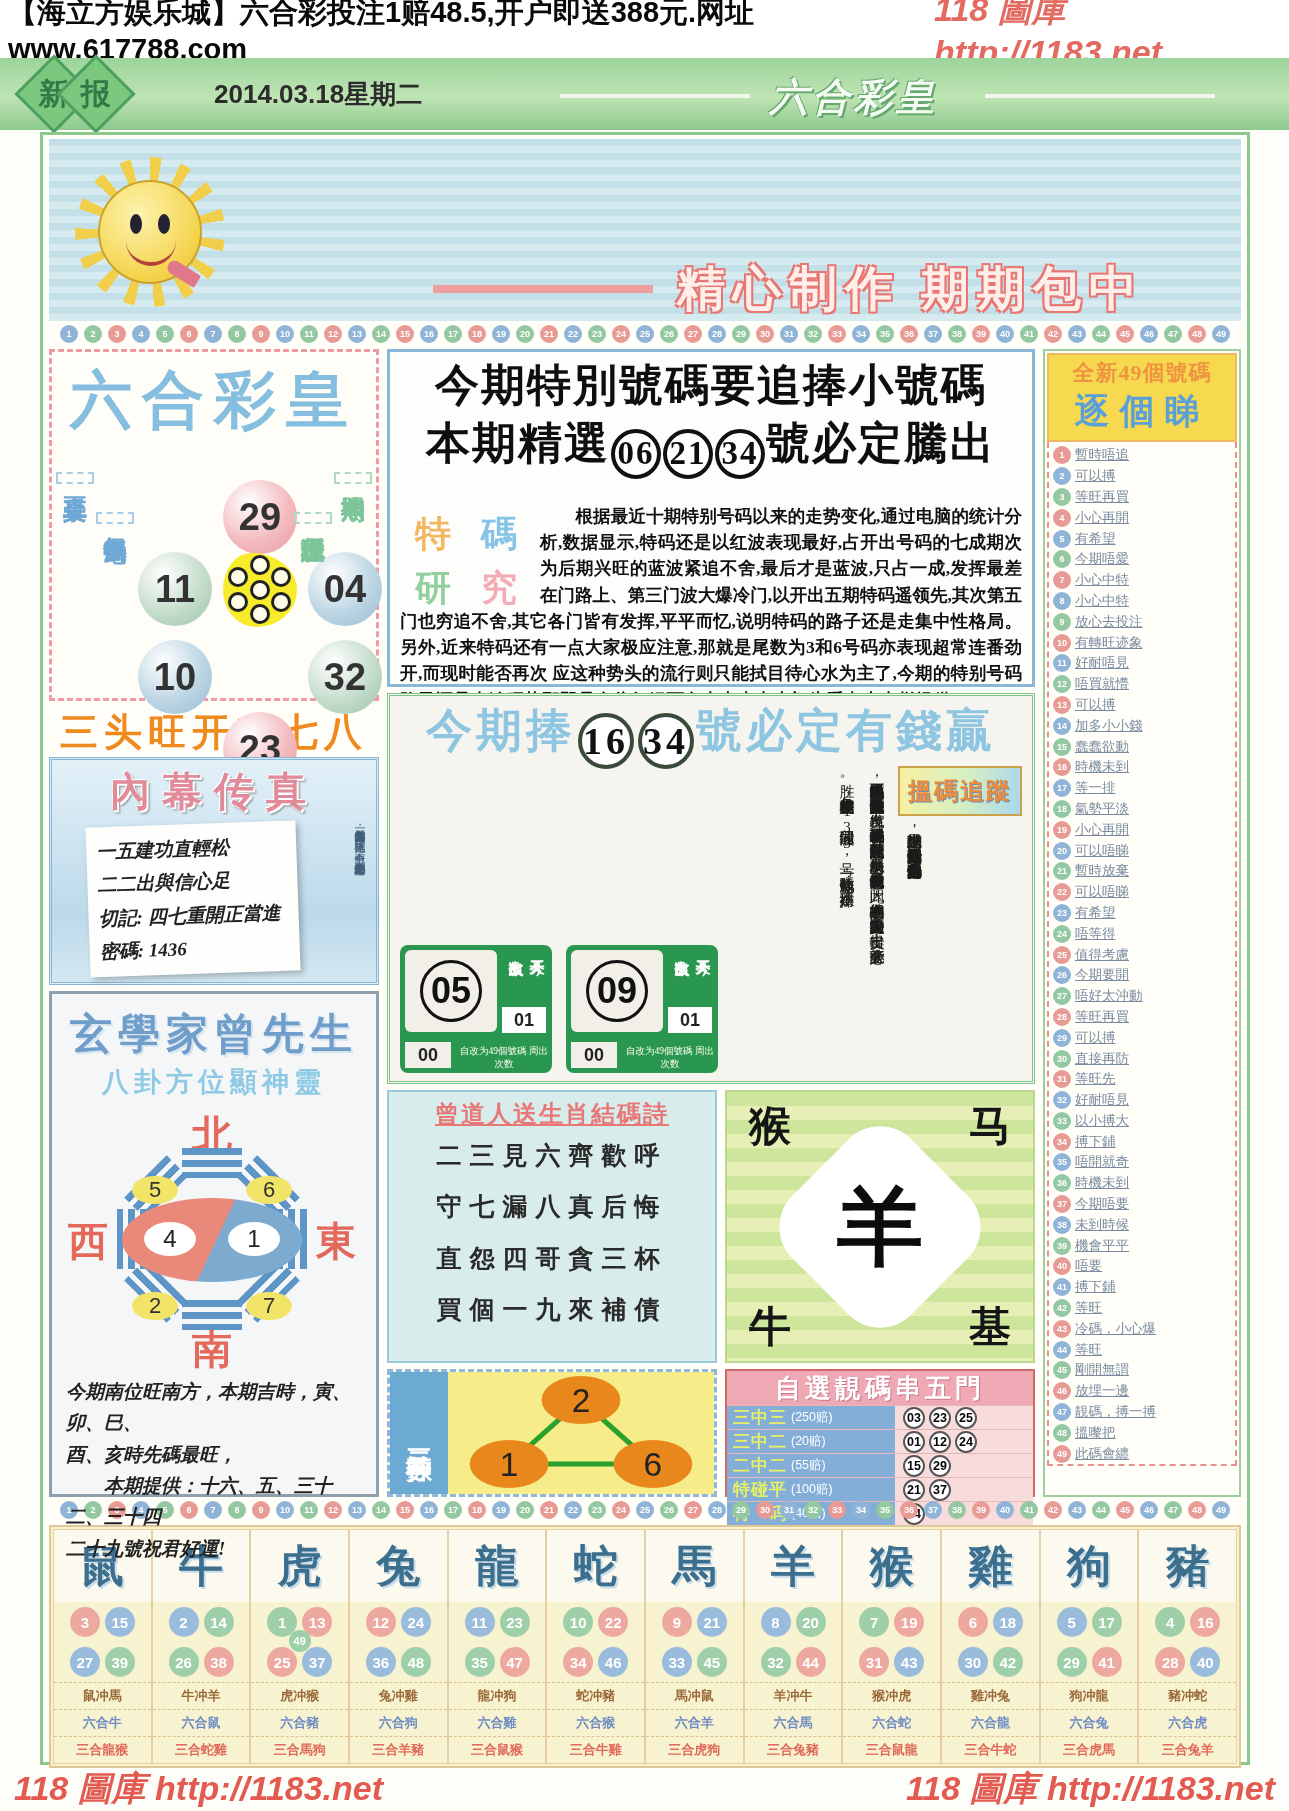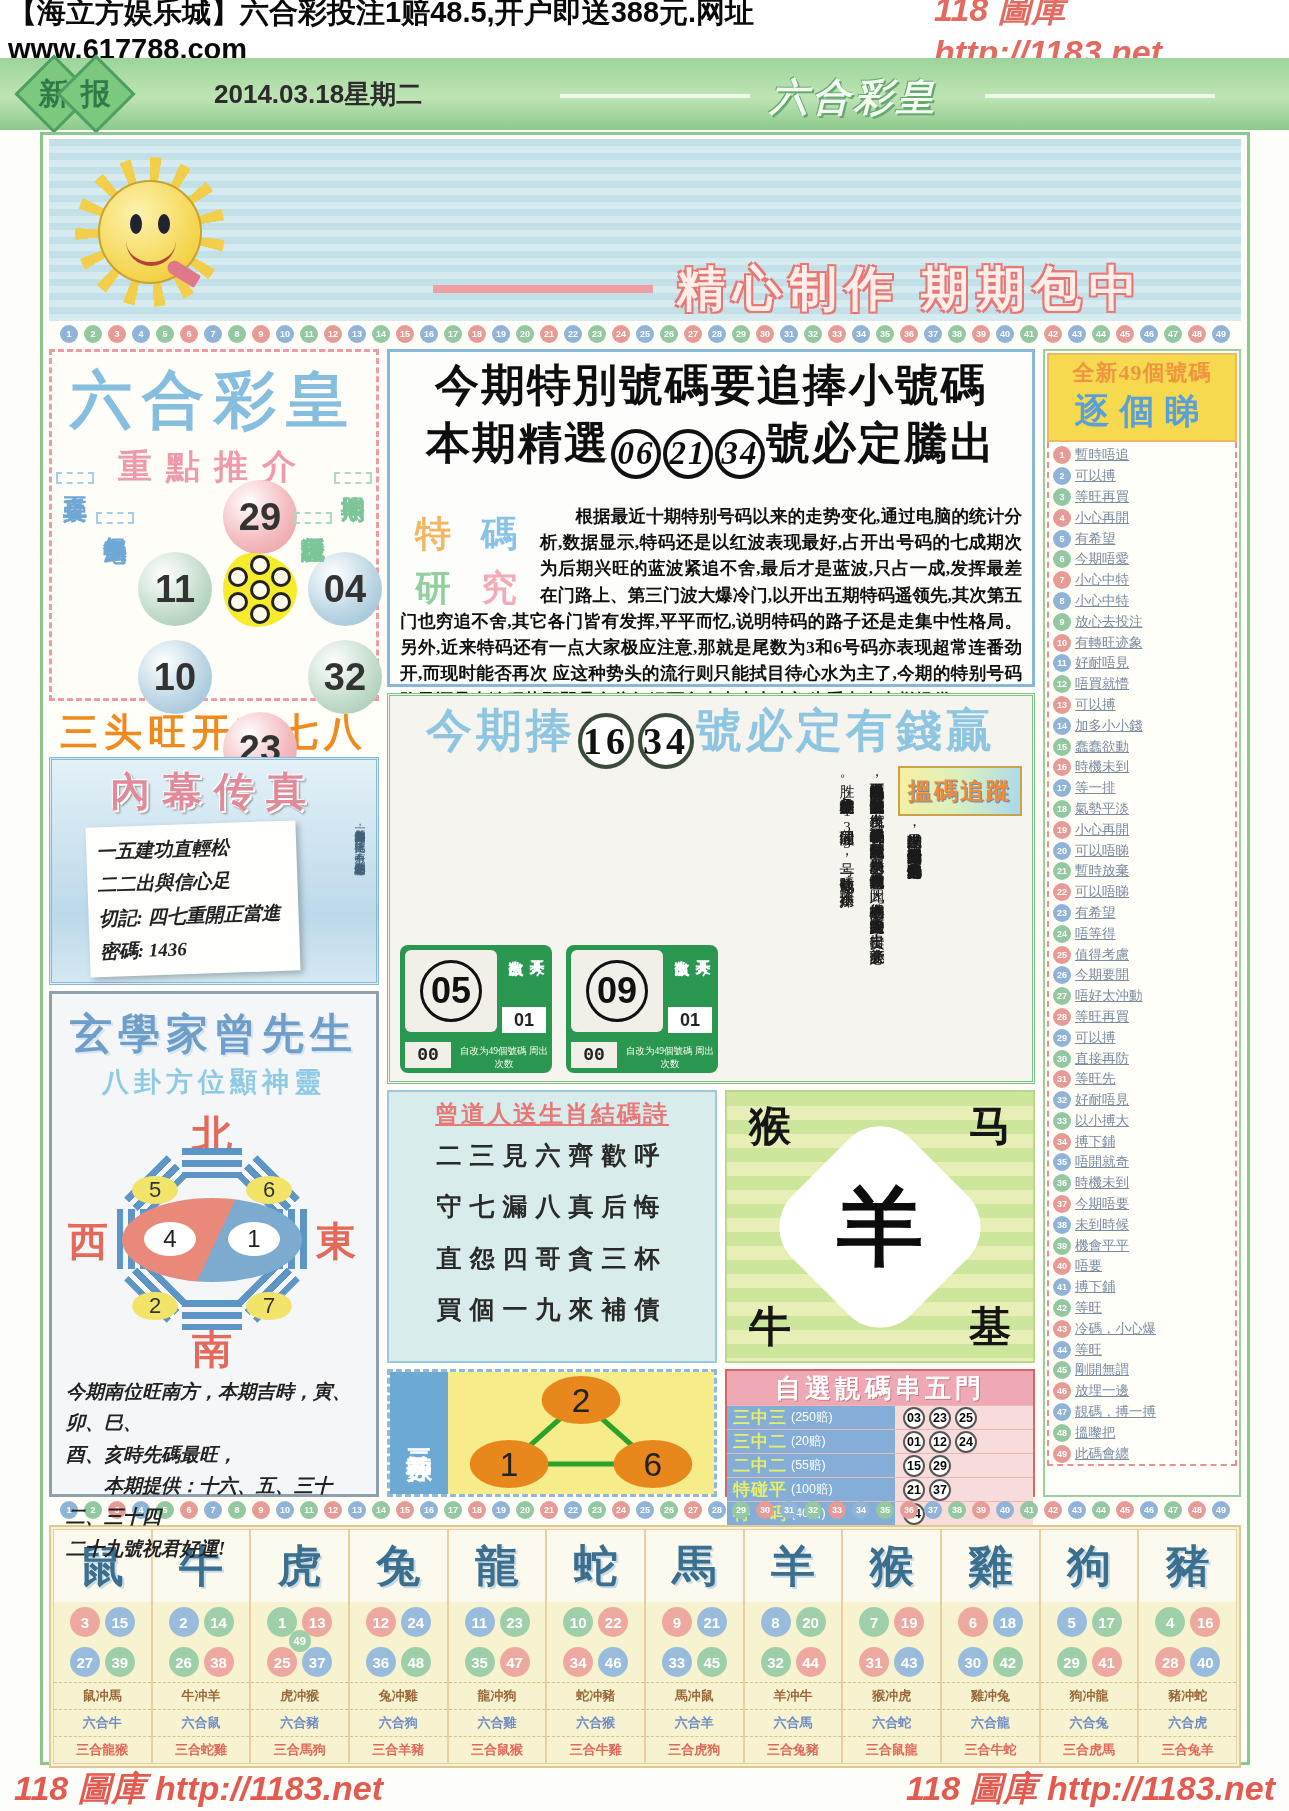--- a/index.html
+++ b/index.html
@@ -104,21 +104,21 @@
   .ynum { position:absolute; width:46px; height:28px; background:#f2e468; border-radius:50%;
     display:flex; align-items:center; justify-content:center; font-size:22px; font-family:"Liberation Sans",sans-serif; color:#333; }
   .ynum.p5 { left:58px; top:62px; } .ynum.p6 { right:58px; top:62px; }
   .ynum.p2 { left:58px; top:178px; } .ynum.p7 { right:58px; top:178px; }
   .master .note { position:absolute; left:14px; top:382px; right:10px; }
   .master .note div { font-size:19px; font-style:italic; font-weight:bold; color:#222; line-height:1.65; }
   
   .mbox1 { height:338px; border:3px solid #8ab6d8; background:#fdfdfb; padding:8px 10px 4px; }
   .hl { text-align:center; font-size:44px; font-weight:bold; color:#0e0e0e; letter-spacing:2px; line-height:1.2; }
   .circ { display:inline-flex; width:50px; height:50px; border:4px solid #111; border-radius:50%;
-    align-items:center; justify-content:center; font-size:33px; vertical-align:-6px; margin:16px 1px; background:#fff;font-style:italic; }
+    align-items:center; justify-content:center; font-size:33px; vertical-align:-6px; margin:16px 1px; background:#fff; }
   .para { margin-top:8px; font-size:17.5px; font-weight:bold; line-height:1.5; color:#101010; text-align:justify; }
   .tmlabel { float:left; width:132px; height:86px; display:grid; grid-template-columns:1fr 1fr; margin:4px 8px 0 0; }
   .tmlabel span { font-size:36px; font-weight:bold; opacity:.75; text-align:center; }
   
   .mbox2 { height:398px; border:3px double #7cc487; background:#f6f4ee; position:relative; padding:4px 8px; }
   .mb2t { text-align:center; font-size:46px; font-weight:bold; color:#8ec6e2; letter-spacing:4px; }
   .mb2t .circ2 { display:inline-flex; width:56px; height:56px; border:4px solid #3a4a3a; border-radius:50%;
     background:#fff; color:#111; align-items:center; justify-content:center; font-size:38px; vertical-align:-8px; margin:0 2px; }
   .vt { writing-mode:vertical-rl; text-orientation:upright; color:#1c1c1c; }
   .mainvt { position:absolute; left:10px; top:76px; right:140px; height:178px; font-size:15px; line-height:2.0; }
@@ -132,21 +132,21 @@
   .gcard { width:152px; height:128px; background:#2a9750; border-radius:8px; padding:11px; position:relative; color:#fff; }
   .gcard .numbox { position:absolute; left:5px; top:5px; width:92px; height:82px; background:#f2efe8; border-radius:6px;
     display:flex; align-items:center; justify-content:center; }
   .gcard .numbox b { width:62px; height:62px; border:3px solid #111; border-radius:50%; display:flex; align-items:center;
     justify-content:center; font-size:36px; color:#111; font-family:"Liberation Sans",sans-serif; }
   .gcard .vlabs { position:absolute; right:6px; top:4px; display:flex; gap:2px; }
   .gcard .vlabs span { writing-mode:vertical-rl; text-orientation:upright; font-size:15px; font-weight:bold; }
   .gcard .today { position:absolute; right:6px; top:62px; width:44px; height:26px; background:#fff; color:#222;
     font-size:18px; font-weight:bold; display:flex; align-items:center; justify-content:center; font-family:"Liberation Sans",sans-serif; }
   .gcard .week { position:absolute; left:5px; bottom:5px; width:46px; height:26px; background:#f2efe8; color:#222;
-    font-size:18px; font-weight:bold; display:flex; align-items:center; justify-content:center; font-family:Liberation Mono, monospace; }
+    font-size:18px; font-weight:bold; display:flex; align-items:center; justify-content:center; font-family:Liberation Sans, sans-serif; }
   .gcard .note { position:absolute; left:58px; bottom:3px; width:92px; font-size:9.5px; line-height:1.3; color:#fdfdee; text-align:center; }
   
   .row3 { height:278px; display:flex; gap:8px; }
   .poem { width:330px; border:2px solid #9ac8dc; background:#d9ecec; padding:6px 10px; }
   .poem .tt { font-size:24px; font-weight:bold; color:#e87878; letter-spacing:2px; text-decoration:underline; text-align:center; }
   .poem .ln { font-size:25px; font-weight:bold; color:#2a2a2a; letter-spacing:8px; line-height:2.05; text-align:center; }
   .zsq { flex:1; border:2px solid #b8d890; background:repeating-linear-gradient(180deg,#cde69c 0 14px,#e7efb6 14px 28px);
     position:relative; }
   .zsq .c { position:absolute; font-size:42px; font-weight:bold; color:#151515; }
   .zsq .tl { left:22px; top:6px; } .zsq .tr { right:22px; top:6px; }
@@ -285,21 +285,20 @@
       <span class="mini g">47</span>
       <span class="mini r">48</span>
       <span class="mini b">49</span>
     </div>
 
   <div class="content">
 
     <div class="colL">
       <div class="promo">
         <div class="big">六合彩皇</div>
-        <div class="sub">重點推介</div>
         <div class="flower" id="flower">
             <div class="pb pink" style="left: 93px; top: 0px;">29</div>
             <div class="pb green" style="left: 8px; top: 72px;">11</div>
             <div class="pb blue" style="left: 178px; top: 72px;">04</div>
             <div class="pb blue" style="left: 8px; top: 160px;">10</div>
             <div class="pb green" style="left: 178px; top: 160px;">32</div>
             <div class="pb pink" style="left: 93px; top: 232px;">23</div>
             <div class="core">
               <i style="left: 27px; top: 27px;"></i>
               <i style="left: 27px; top: 2px;"></i>

